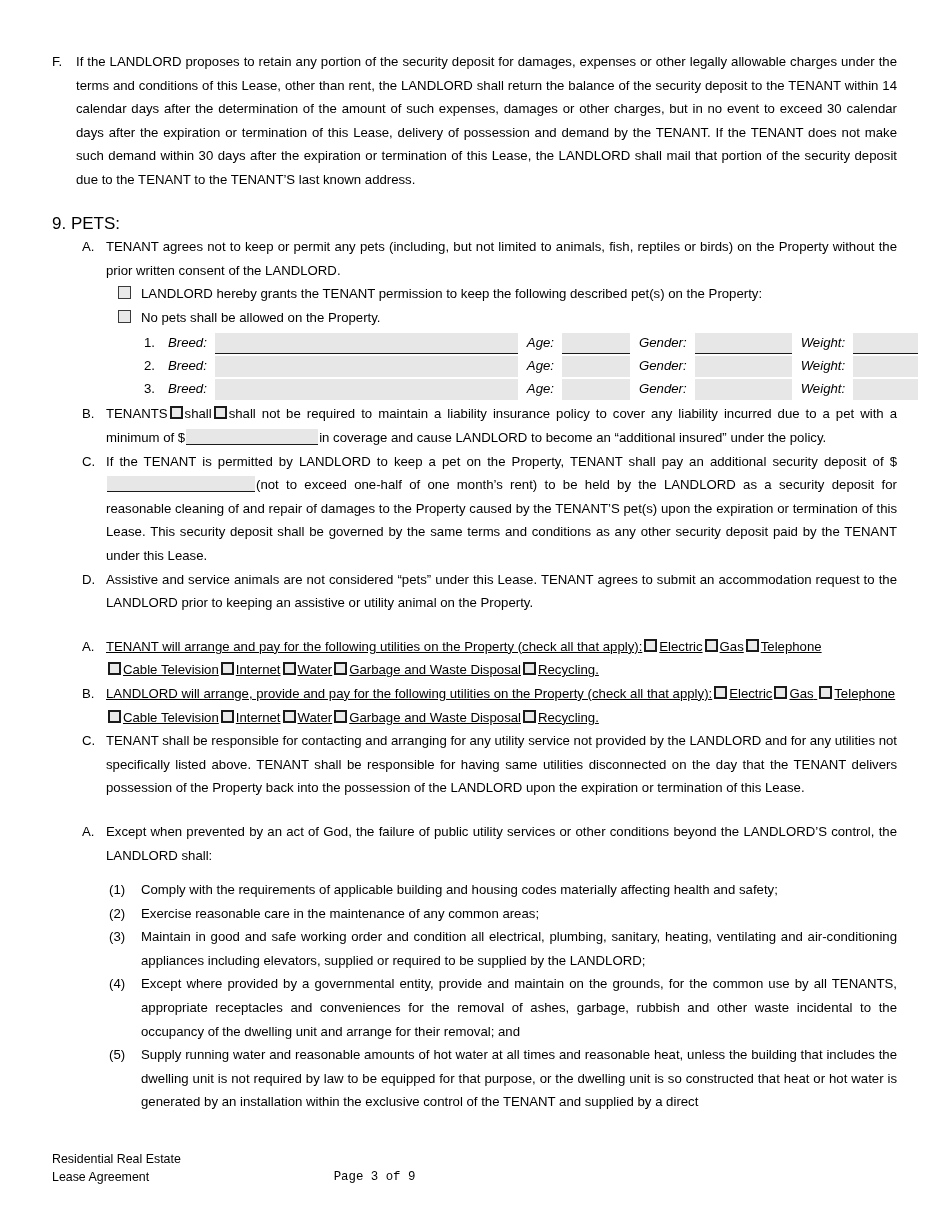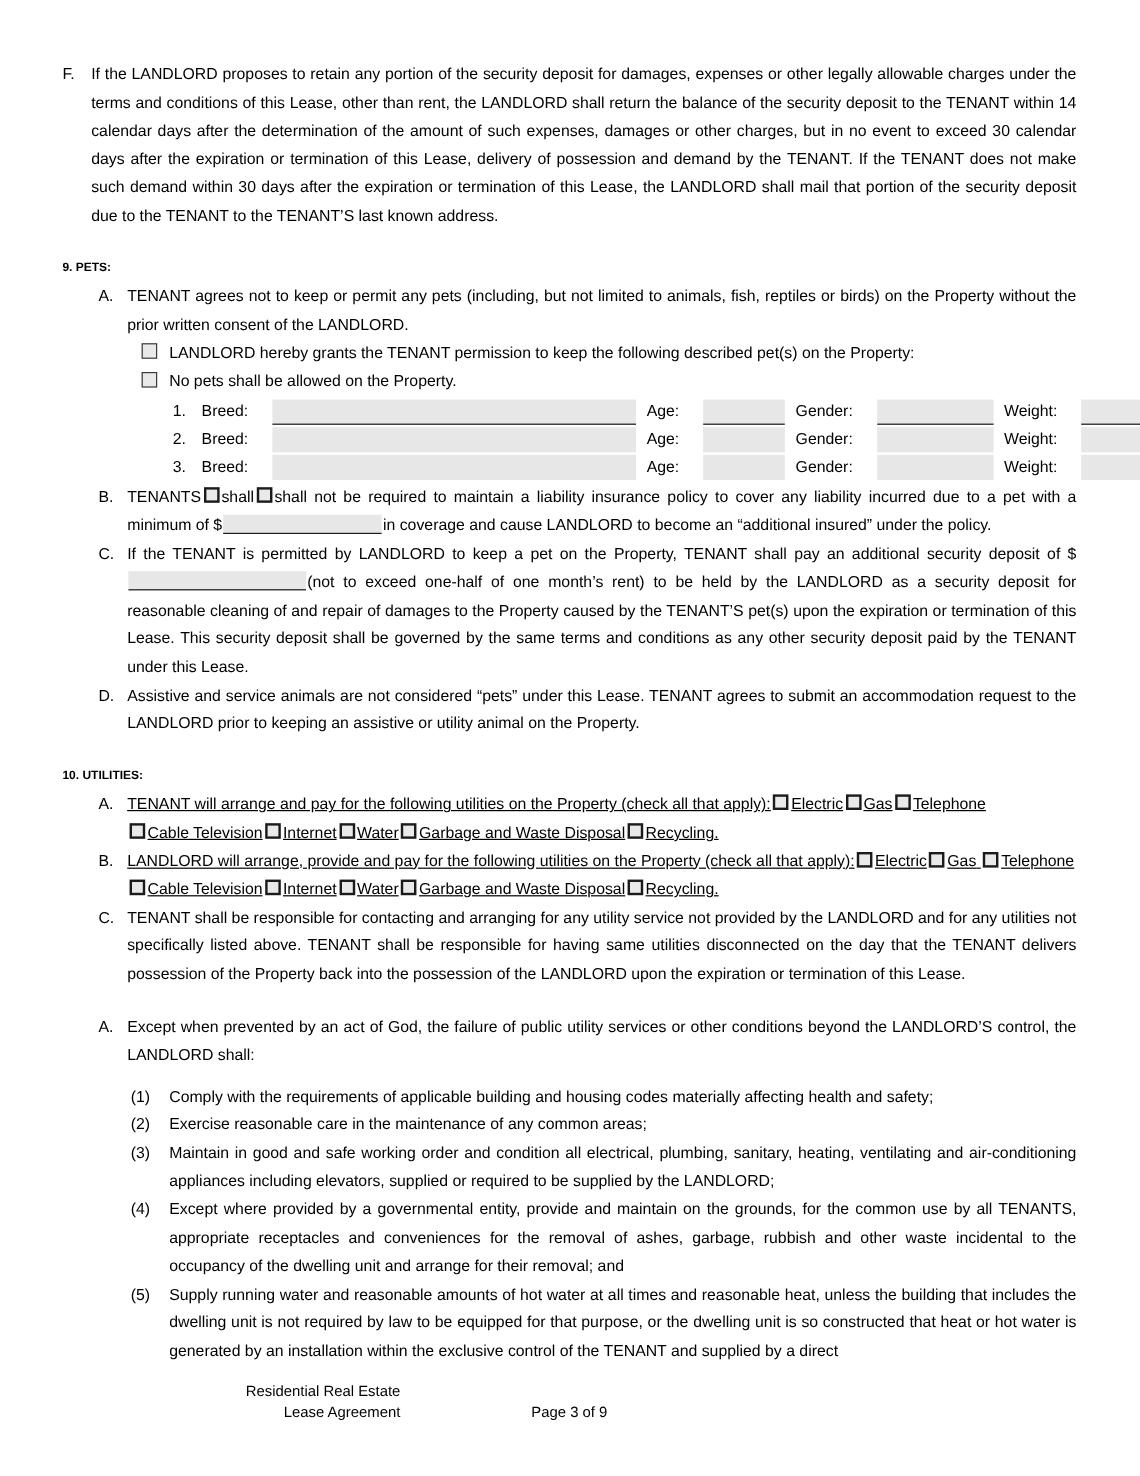--- a/index.html
+++ b/index.html
@@ -54,22 +54,22 @@
   .para .body.nojust {
     text-align: left;
     text-decoration: underline;
   }
 
   
   .lvl-a { margin-left: 30px; }
   .lvl-num { margin-left: 57px; }
 
   .section-head {
-    font-size: 10px;
-    font-weight: bold;
+    font-size: 17px;
+    font-weight: normal;
     line-height: 23.6px;
     margin: 0;
   }
 
   .gap-sm { height: 11px; }
   .gap-md { height: 20px; }
 
   
   .cb {
     display: inline-block;
@@ -106,21 +106,22 @@
     height: 23.3px;
   }
   .pet-row .idx {
     width: 24px;
     flex: 0 0 auto;
     line-height: 23.3px;
   }
   .pet-row .lbl {
     flex: 0 0 auto;
     line-height: 23.3px;
-    padding-right: 20px;
+    padding-right: 8px;
+    font-style: italic;
   }
   .fld {
     flex: 0 0 auto;
     background: #e7e7e7;
     height: 21px;
     box-sizing: border-box;
   }
   .fld.ul {
     border-bottom: 1.6px solid #1a1a1a;
   }
@@ -150,22 +151,22 @@
     left: 52px;
     top: 1150px;
     width: 845px;
     font-size: 12.4px;
     line-height: 18px;
   }
   .footer-row {
     display: flex;
     width: 100%;
   }
-  .footer-col-left  { flex: 0 0 33.33%; text-align: right; }
-  .footer-col-mid   { flex: 0 0 33.33%; text-align: center; }
+  .footer-col-left  { flex: 0 0 33.33%; text-align: left; }
+  .footer-col-mid   { flex: 0 0 33.33%; text-align: left; font-family: Liberation Mono, monospace; }
   .footer-col-right { flex: 0 0 33.33%; text-align: right; }
 </style>
 </head>
 <body>
 
 <div class="page">
   <div class="content">
 
     <div class="para">
       <span class="marker">F.</span>
@@ -243,21 +244,20 @@
       <span class="body"><span>If the TENANT is permitted by LANDLORD to keep a pet on the Property, TENANT shall pay an additional security deposit of $</span><span class="money wide"></span><span>(not to exceed one-half of one month’s rent) to be held by the LANDLORD as a security deposit for reasonable cleaning of and repair of damages to the Property caused by the TENANT’S pet(s) upon the expiration or termination of this Lease. This security deposit shall be governed by the same terms and conditions as any other security deposit paid by the TENANT under this Lease.</span></span>
     </div>
 
     <div class="para lvl-a">
       <span class="marker">D.</span>
       <span class="body">Assistive and service animals are not considered “pets” under this Lease. TENANT agrees to submit an accommodation request to the LANDLORD prior to keeping an assistive or utility animal on the Property.</span>
     </div>
 
     <div class="gap-md"></div>
 
-    <div class="section-head">10. UTILITIES:</div>
 
     <div class="para lvl-a">
       <span class="marker">A.</span>
       <span class="body nojust"><span>TENANT will arrange and pay for the following utilities on the Property (check all that apply):</span><span class="nb"><span class="cb"></span><span>Electric</span></span><span class="nb"><span class="cb"></span><span>Gas</span></span><span class="nb"><span class="cb"></span><span>Telephone</span></span>
       <span class="nb"><span class="cb"></span><span>Cable Television</span></span><span class="nb"><span class="cb"></span><span>Internet</span></span><span class="nb"><span class="cb"></span><span>Water</span></span><span class="nb"><span class="cb"></span><span>Garbage and Waste Disposal</span></span><span class="nb"><span class="cb"></span><span>Recycling.</span></span></span>
     </div>
 
     <div class="para lvl-a">
       <span class="marker">B.</span>
       <span class="body nojust"><span>LANDLORD will arrange, provide and pay for the following utilities on the Property (check all that apply):</span><span class="nb"><span class="cb"></span><span>Electric</span></span><span class="nb"><span class="cb"></span><span>Gas</span></span>

